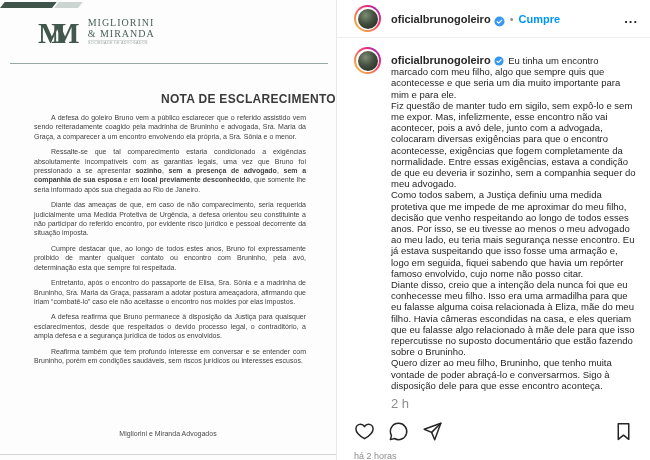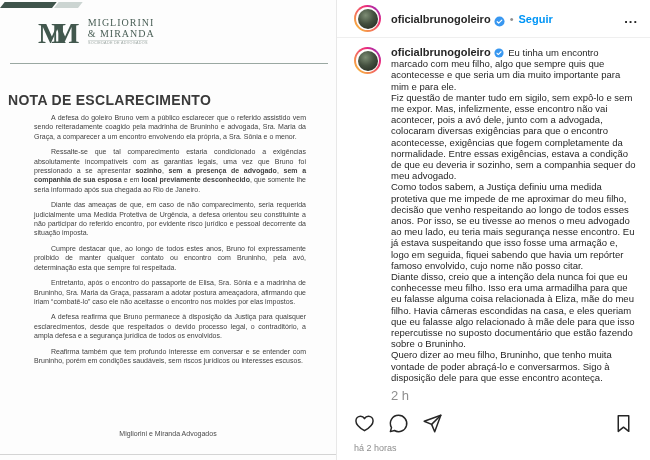--- a/index.html
+++ b/index.html
@@ -10,42 +10,42 @@
   
   .left { width:337px; height:460px; position:relative; background:#fdfdfd; border-right:1px solid #e8e8e8; flex:none; overflow:hidden; }
   .deco-dark { position:absolute; top:2px; left:0; width:52px; height:6px; background:#3f544b; transform:skewX(-38deg); transform-origin:bottom left; }
   .deco-light { position:absolute; top:2px; left:54px; width:24px; height:6px; background:#ccd5d2; transform:skewX(-38deg); transform-origin:bottom left; }
   .letterhead { position:absolute; top:17px; left:38px; display:flex; align-items:center; gap:6px; }
   .monogram { font-family:"Liberation Serif", serif; font-weight:bold; color:#42584e; font-size:30px; line-height:30px; letter-spacing:-6px; padding-right:8px; }
   .monogram .m2 { margin-left:-9px; }
   .firm-name { font-family:"Liberation Serif", serif; color:#4a5f56; font-size:10px; line-height:11px; letter-spacing:1px; }
   .firm-tagline { font-size:6px; color:#9aa5a1; letter-spacing:.5px; transform:scale(.62); transform-origin:left top; white-space:nowrap; border-top:1px solid #c4ccc9; margin-top:1px; padding-top:1px; }
   .head-rule { position:absolute; top:63px; left:10px; right:8px; height:1px; background:#9aa8a2; }
-  .doc-title { position:absolute; top:92px; left:8px; right:0; text-align:left; font-size:14px; font-weight:bold; color:#3a3a3a; letter-spacing:.3px; }
+  .doc-title { position:absolute; top:92px; left:16px; right:0; text-align:right; font-size:12px; font-weight:bold; color:#3a3a3a; letter-spacing:.3px; }
   .doc-body { position:absolute; top:113px; left:34px; width:272px; }
   .doc-para { font-size:7px; line-height:9.4px; color:#3f3f3f; text-align:justify; text-indent:17px; margin-bottom:6px; }
   .doc-para .b { font-weight:bold; }
   .doc-sign { position:absolute; top:430px; left:0; right:0; text-align:center; font-size:7px; color:#4a4a4a; }
   .scan-edge { position:absolute; bottom:5px; left:0; right:0; height:1px; background:#d4d4d4; }
 
   
   .right { flex:1; height:460px; display:flex; flex-direction:column; background:#fff; }
   .hdr { display:flex; align-items:center; padding:5px 12px 5px 17px; border-bottom:1px solid #efefef; flex:none; }
   .ring { width:27px; height:27px; border-radius:50%; background:linear-gradient(45deg,#f9ce34,#ee2a7b 70%,#6228d7); padding:2px; display:inline-block; flex:none; }
   .ring-in { display:block; width:100%; height:100%; border-radius:50%; background:#fff; padding:1.5px; }
   .photo { display:block; width:100%; height:100%; border-radius:50%; background:radial-gradient(circle at 38% 32%, #7d8d74 0%, #44503f 45%, #1d221b 100%); }
   .uname { font-weight:bold; font-size:11px; color:#262626; }
   .hdr .uname { margin-left:10px; }
   .badge { width:11px; height:11px; display:inline-block; vertical-align:-1.5px; margin-left:3px; }
   .dot { color:#8e8e8e; font-size:11px; margin:0 5px; }
   .follow { color:#0095f6; font-weight:bold; font-size:11px; cursor:pointer; }
   .more { margin-left:auto; font-size:13px; font-weight:bold; letter-spacing:1px; color:#262626; cursor:pointer; }
 
   .cap-wrap { padding:9px 12px 0 17px; display:flex; gap:10px; overflow:hidden; flex:none; }
-  .cap-text { font-size:9.5px; line-height:11.2px; color:#262626; width:247px; }
+  .cap-text { font-size:9.5px; line-height:11.2px; color:#262626; width:247px;margin-top:8px; }
   .cap-text .badge { width:10px; height:10px; margin:0 2px 0 3px; vertical-align:-1.5px; }
   .ts { padding:5px 0 0 54px; font-size:13px; color:#8e8e8e; flex:none; }
   .spacer { flex:1; }
 
   .actions { display:flex; align-items:center; gap:13px; padding:10px 16px 6px 17px; flex:none; }
   .act { cursor:pointer; display:inline-flex; }
   .act svg { width:21px; height:21px; stroke:#262626; fill:none; stroke-width:1.7; stroke-linejoin:round; stroke-linecap:round; }
   .save { margin-left:auto; }
   .liked { padding:2px 17px 0; font-size:11px; flex:none; }
   .ago { padding:3px 17px 8px; font-size:9px; color:#8e8e8e; flex:none; }
@@ -90,21 +90,21 @@
           </span>
         </span>
       <span class="uname">oficialbrunogoleiro</span>
       <span class="badge">
         <svg viewBox="0 0 24 24">
             <circle cx="12" cy="12" r="11" fill="#3897f0"></circle>
             <path d="M7 12.5l3.2 3.2L17 9" stroke="#fff" stroke-width="2.6" fill="none" stroke-linecap="round" stroke-linejoin="round"></path>
           </svg>
       </span>
       <span class="dot">•</span>
-      <span class="follow">Seguir</span>
+      <span class="follow">Cumpre</span>
       <span class="more">...</span>
     </div>
 
     <div class="cap-wrap">
       <span class="ring">
           <span class="ring-in">
             <span class="photo"></span>
           </span>
         </span>
       <div class="cap-text">

